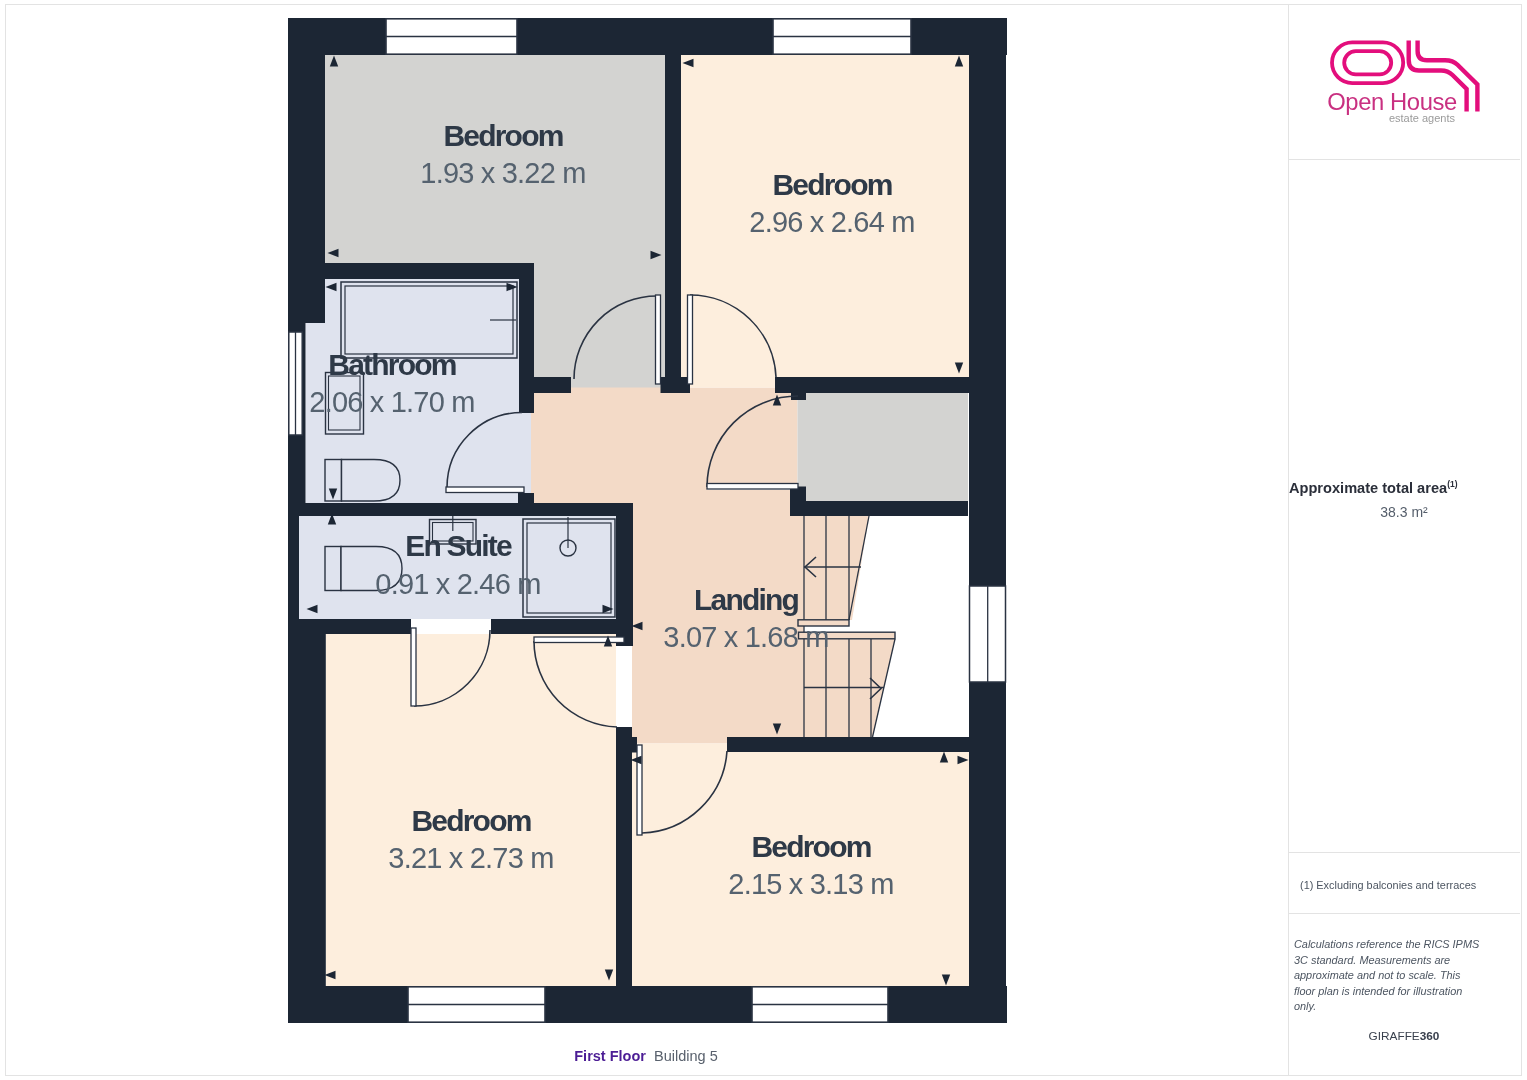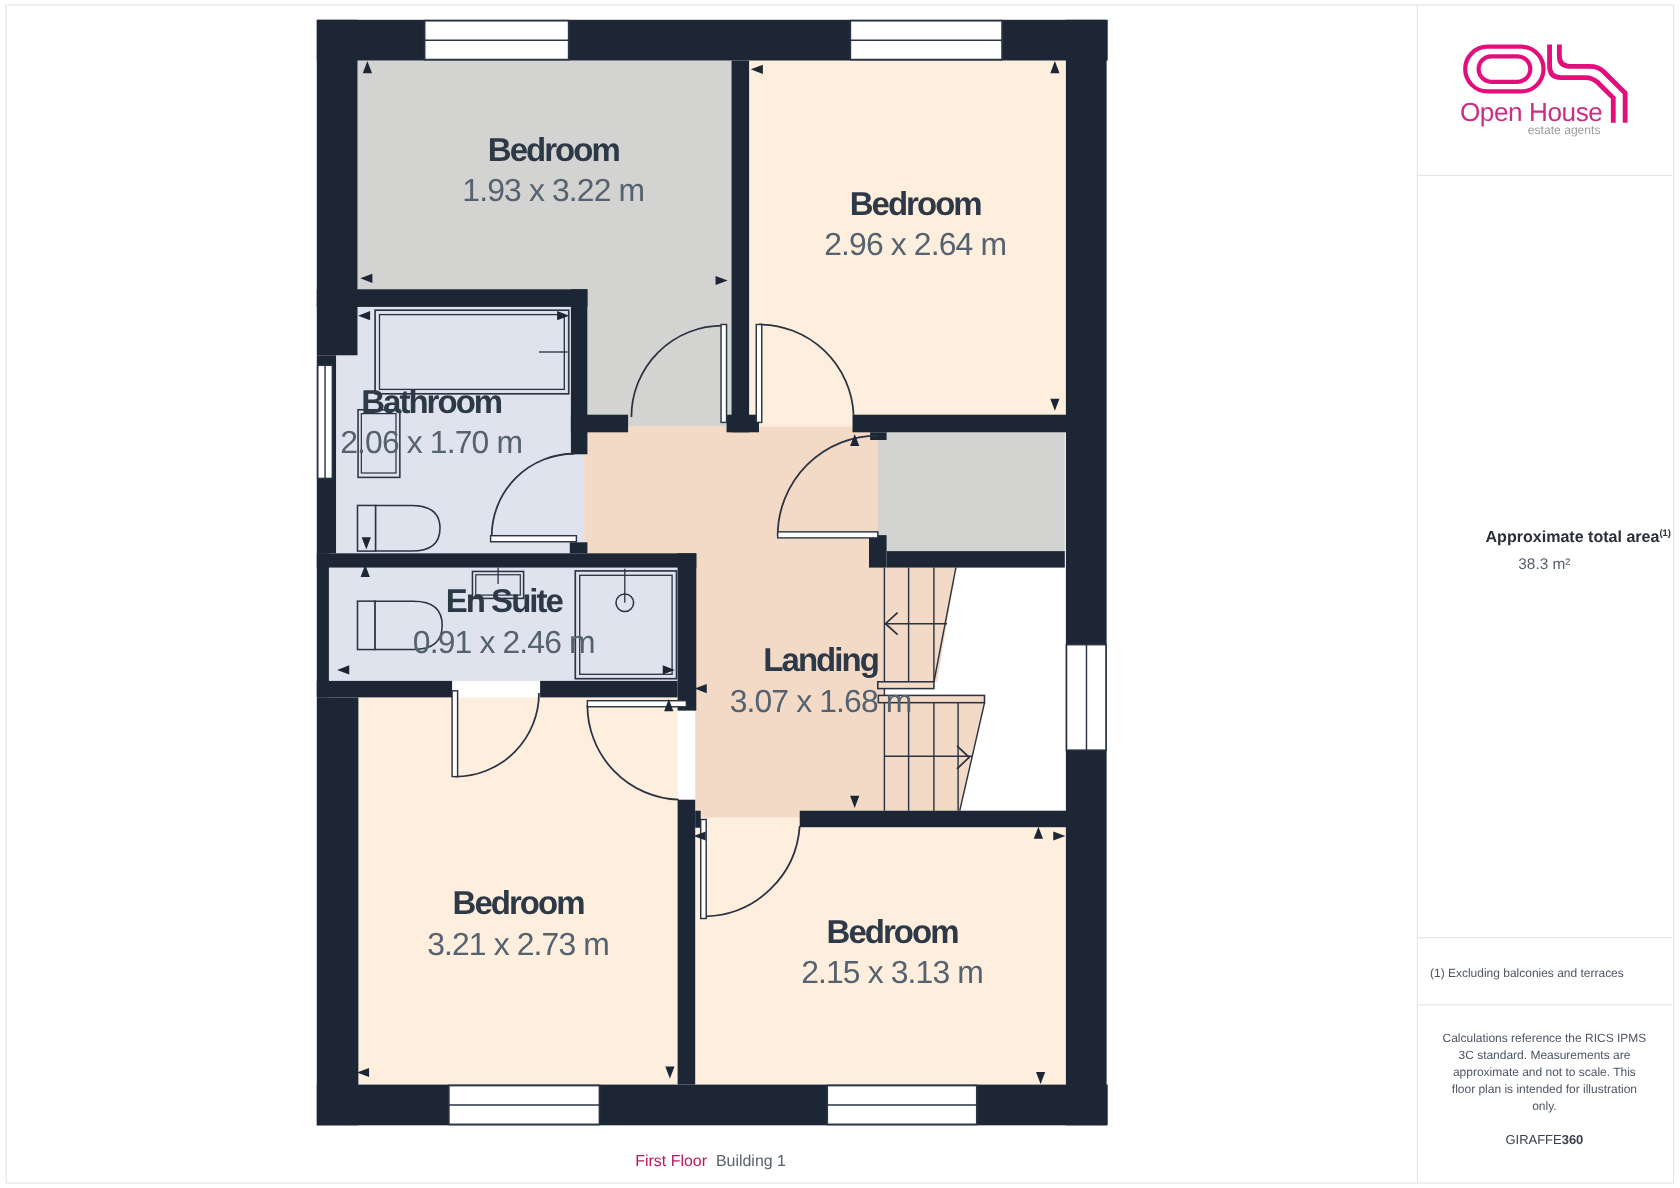--- a/index.html
+++ b/index.html
@@ -276,46 +276,46 @@
 
 <text x="471" y="831" text-anchor="middle" font-family="Liberation Sans,sans-serif" font-weight="bold" font-size="30" letter-spacing="-1.8" fill="#2e3947">Bedroom</text>
         <text x="471" y="868" text-anchor="middle" font-family="Liberation Sans,sans-serif" font-size="29" letter-spacing="-0.8" fill="#55626f">3.21 x 2.73 m</text>
 
 <text x="811" y="857" text-anchor="middle" font-family="Liberation Sans,sans-serif" font-weight="bold" font-size="30" letter-spacing="-1.8" fill="#2e3947">Bedroom</text>
         <text x="811" y="894" text-anchor="middle" font-family="Liberation Sans,sans-serif" font-size="29" letter-spacing="-0.8" fill="#55626f">2.15 x 3.13 m</text>
   </g>
   </svg>
 
   <div class="abs" style="left:0px;top:1048px;width:1292px;text-align:center;font-size:14.5px;color:#333c48;">
-    <span style="font-weight:normal;color:#be185d;">First Floor</span>&nbsp;&nbsp;<span style="color:#59616d;">Building 1</span>
+    <span style="font-weight:bold;color:#4c1d95;">First Floor</span>&nbsp;&nbsp;<span style="color:#59616d;">Building 5</span>
   </div>
 
   <div class="abs" style="left:1288px;top:4px;width:232px;height:155px;border-bottom:1px solid #e3e3e3;"></div>
 
   <svg class="abs" style="left:1288px;top:0px" width="239" height="159" viewBox="1288 0 239 159">
 
     <rect x="1332" y="42.4" width="71.2" height="40.7" rx="20.3" fill="none" stroke="#e30e7c" stroke-width="3.8"></rect>
 
     <rect x="1344.2" y="51.2" width="47" height="23.2" rx="11.6" fill="none" stroke="#e30e7c" stroke-width="3.8"></rect>
 
     <path d="M 1408.7,40.5 L 1408.7,60 Q 1408.7,70.5 1419,70.5 L 1441,70.5 Q 1448,70.5 1452.5,75 L 1466.6,89 L 1466.6,111.5" fill="none" stroke="#e30e7c" stroke-width="4.4"></path>
 
     <path d="M 1417.6,40.5 L 1417.6,51 Q 1417.6,60.3 1427,60.3 L 1445,60.3 Q 1453,60.3 1457.5,64.8 L 1477.4,84.5 L 1477.4,111.5" fill="none" stroke="#e30e7c" stroke-width="4.4"></path>
 
     <text x="1392" y="110" font-size="23.8" letter-spacing="-0.4" fill="#c93081" text-anchor="middle" font-family="Liberation Sans,sans-serif">Open House</text>
 
     <text x="1455" y="122" font-size="11" fill="#9b9b9b" text-anchor="end" font-family="Liberation Sans,sans-serif">estate agents</text>
   </svg>
 
-  <div class="abs" style="left:1289px;top:479px;width:230px;text-align:right;font-size:14.6px;font-weight:bold;color:#2b2f3a;">Approximate total area<span style="font-size:8.5px;vertical-align:super;">(1)</span></div>
+  <div class="abs" style="left:1289px;top:479px;width:230px;text-align:left;font-size:14.6px;font-weight:bold;color:#2b2f3a;">Approximate total area<span style="font-size:8.5px;vertical-align:super;">(1)</span></div>
 
   <div class="abs" style="left:1289px;top:504px;width:230px;text-align:center;font-size:14px;color:#555e6b;">38.3 m²</div>
 
   <div class="abs" style="left:1289px;top:852px;width:231px;border-top:1px solid #e3e3e3;"></div>
 
   <div class="abs" style="left:1300px;top:879px;width:208px;font-size:10.9px;color:#4c5561;">(1) Excluding balconies and terraces</div>
 
   <div class="abs" style="left:1289px;top:913px;width:231px;border-top:1px solid #e3e3e3;"></div>
 
-  <div class="abs" style="left:1294px;top:937px;width:220px;text-align:center;font-size:10.9px;line-height:15.5px;color:#4c5561;">Calculations reference the RICS IPMS<br>3C standard. Measurements are<br>approximate and not to scale. This<br>floor plan is intended for illustration<br>only.</div>
+  <div class="abs" style="left:1294px;top:937px;width:220px;text-align:left;font-size:10.9px;line-height:15.5px;color:#4c5561;font-style:italic;">Calculations reference the RICS IPMS<br>3C standard. Measurements are<br>approximate and not to scale. This<br>floor plan is intended for illustration<br>only.</div>
 
   <div class="abs" style="left:1289px;top:1029px;width:230px;text-align:center;font-size:11.8px;color:#39404d;">GIRAFFE<span style="font-weight:bold;">360</span></div>
 </div>
 
 </body></html>

